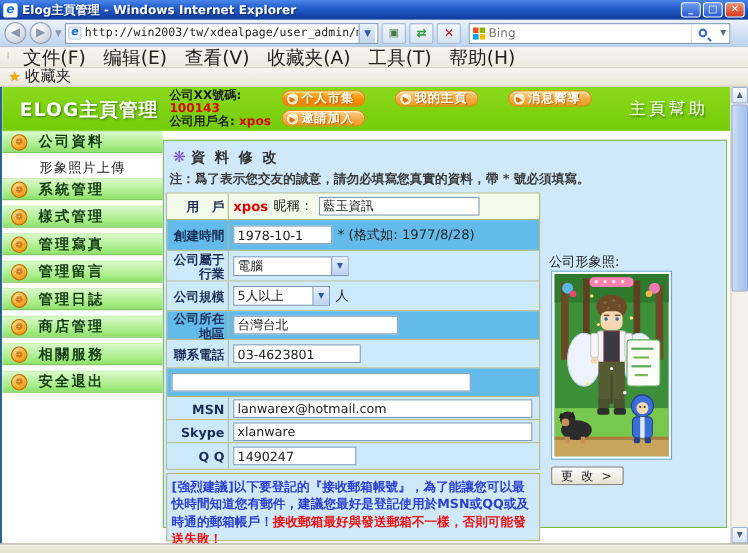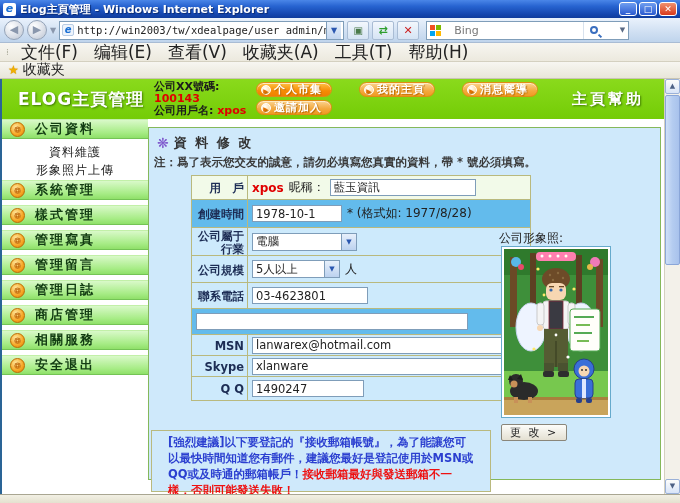--- a/index.html
+++ b/index.html
@@ -34,22 +34,22 @@
   .addr-ie { width:12px; height:12px; background:#eef4fc; border:1px solid #b7cbe4; border-radius:2px;
     color:#1a6fd4; font-weight:bold; font-style:italic; font-size:10px; line-height:10px; text-align:center; margin-right:3px; }
   .addrtext { flex:1; font-size:10.5px; color:#222; white-space:nowrap; overflow:hidden; font-family:"DejaVu Sans Mono",monospace; }
   .addr-drop { width:15px; height:17px; background:linear-gradient(180deg,#e7f0fb,#c3d6ef);
     border-left:1px solid #7f9db9; color:#2b57b0; font-size:8px; line-height:17px; text-align:center; }
   .toolbtn { width:22px; height:19px; background:linear-gradient(180deg,#f2f7fd,#d6e4f4);
     border:1px solid #a9bcd4; border-radius:2px; text-align:center; font-size:11px; line-height:17px; }
   .refresh { color:#2e9e2e; font-weight:bold; }
   .stop { color:#cc2222; font-weight:bold; }
   .compat { color:#4a7a4a; font-size:10px; }
-  .searchbox { margin-left:4px; width:203px; height:19px; background:#fff; border:1px solid #7f9db9;
-    display:flex; align-items:center; padding:0 3px; gap:13px; }
+  .searchbox { margin-left:4px; width:238px; height:19px; background:#fff; border:1px solid #7f9db9;
+    display:flex; align-items:center; padding:0 3px; gap:3px; }
   .msflag { width:11px; height:11px; display:grid; grid-template-columns:5px 5px; grid-template-rows:5px 5px; gap:1px; }
   .msflag i { display:block; }
   .searchtext { flex:1; font-size:11px; color:#777; }
   .magwrap { width:22px; height:17px; display:flex; align-items:center; justify-content:center; border-left:1px solid #d8e2ee; }
   .mag { width:8px; height:8px; border:2px solid #3a6ebf; border-radius:50%; position:relative; }
   .mag::after { content:""; position:absolute; width:4px; height:2px; background:#3a6ebf;
     transform:rotate(45deg); left:6px; top:7px; }
   .magchev { color:#5a6a85; font-size:7px; margin-left:2px; }
 
   
@@ -89,21 +89,21 @@
   .navbtns { position:absolute; left:254px; top:3px; }
   .navbtn-row { display:flex; gap:27px; margin-bottom:3px; }
   .pillbtn { height:15px; border-radius:8px; padding:0 9px 0 4px; display:flex; align-items:center; gap:3px;
     background:linear-gradient(180deg,#fbd490,#f3a93e 60%,#ef9a22); border:1px solid #e08c14;
     box-shadow:inset 0 1px 0 #ffe9c0; color:#fff; font-size:11px; font-weight:bold;
     text-shadow:1px 1px 1px #b86a00; letter-spacing:1px; white-space:nowrap; }
   .pillbtn.hot { background:linear-gradient(180deg,#ffc246,#f68c05 60%,#ef8000); }
   .playicon { width:10px; height:10px; border-radius:50%;
     background:radial-gradient(circle at 35% 30%,#fff,#ffd080); border:1px solid #fff;
     color:#e07000; font-size:6px; line-height:9px; text-align:center; }
-  .helplink { position:absolute; right:20px; top:11px; color:#fff; font-size:15px; font-weight:bold;
+  .helplink { position:absolute; right:20px; top:11px; color:#fff; font-size:15px; font-weight:normal;
     letter-spacing:3px; text-shadow:1px 1px 2px #3f7a00; }
 
   
   .bodyrow { position:absolute; left:0; top:40px; right:0; bottom:0; display:flex; }
   .sidebar { width:146px; background:#fff; padding-top:0; }
   .sideitem { height:20px; margin-bottom:5px; display:flex; align-items:center;
     background:linear-gradient(180deg,#d9f9c9,#a7ec86 70%,#8fe069);
     border-top:1px solid #c2f0a8; border-bottom:1px solid #74c455; }
   .coin { width:15px; height:15px; margin:0 10px 0 8px; border-radius:50%;
     background:radial-gradient(circle at 38% 32%,#ffe9a0,#f6a623 60%,#d87f10); border:1px solid #c06a00;
@@ -115,41 +115,41 @@
   
   .main { flex:1; position:relative; background:#fff; }
   .panel { position:absolute; left:0; top:8px; right:3px; bottom:14px;
     background:#cfe9fb; border:1px solid #85b85a; }
   .ftitle { position:absolute; left:8px; top:6px; font-size:13px; font-weight:bold; color:#333;
     letter-spacing:2px; display:flex; align-items:center; gap:5px; }
   .flowericon { color:#7d55cc; font-size:14px; letter-spacing:0; }
   .fnote { position:absolute; left:5px; top:27px; right:2px; font-size:11.5px; font-weight:bold;
     color:#3a3a3a; white-space:nowrap; overflow:hidden; }
 
-  .ftable { position:absolute; left:2px; top:47px; width:340px; border:1px solid #b9b97e;margin-left:40px; }
+  .ftable { position:absolute; left:2px; top:47px; width:340px; border:1px solid #b9b97e; }
   .frow { display:flex; border-bottom:1px solid #b9b97e; }
   .frow:last-child { border-bottom:none; }
   .flabel { width:56px; padding:2px 3px 0 0; font-size:11.5px; font-weight:bold; color:#1d2d55;
     text-align:right; line-height:13px; border-right:1px solid #b9b97e; flex-shrink:0;
     display:flex; align-items:center; justify-content:flex-end; }
   .fval { flex:1; display:flex; align-items:center; padding-left:4px; gap:5px; font-size:12px; color:#222; }
   .row-pale { background:#f2fae9; }
   .row-dark { background:#63bbec; }
   .row-light { background:#cdeafc; }
   .tinput { height:17px; border:1px solid #7f9db9; background:#fff; font-size:11.5px; padding:0 3px;
     font-family:"DejaVu Sans",sans-serif; color:#222; }
   .redtxt { color:#e00000; font-weight:bold; font-size:12px; }
   .suffix { font-size:12px; color:#222; white-space:nowrap; }
   .xpsel { height:18px; background:#fff; border:1px solid #7f9db9; display:flex; align-items:center; }
   .selval { flex:1; font-size:11.5px; padding:0 3px; color:#222; white-space:nowrap; }
   .selbtn { width:15px; height:16px; background:linear-gradient(180deg,#e7f0fb,#bcd2ef);
     border-left:1px solid #7f9db9; color:#2b57b0; font-size:7px; line-height:16px; text-align:center; }
 
   .noticebox { position:absolute; left:2px; top:302px; width:340px; height:62px;
-    background:#cfe9fb; border:1px solid #b9b97e; padding:3px 16px; font-size:11.5px; font-weight:bold;
+    background:#cfe9fb; border:1px solid #b9b97e; padding:3px 4px; font-size:11.5px; font-weight:bold;
     line-height:16px; }
   .nblue { color:#2b3fd0; }
   .nred { color:#ee1111; }
 
   
   .photolabel { position:absolute; left:350px; top:102px; font-size:12px; color:#222; }
   .photoframe { position:absolute; left:352px; top:118px; width:110px; height:172px;
     background:#fff; border:1px solid #66aacc; padding:2px; }
   .changebtn { position:absolute; left:352px; top:296px; width:66px; height:17px;
     background:linear-gradient(180deg,#fdfdfa,#e4e0d2); border:1px solid #8a867a; border-radius:2px;
@@ -252,21 +252,20 @@
         <div class="helplink">主頁幫助</div>
       </div>
 
       <div class="bodyrow">
 
         <div class="sidebar">
           <div class="sideitem">
             <span class="coin">❁</span>
             <span class="lbl">公司資料</span>
           </div>
-          <div class="subitem">資料維護</div>
           <div class="subitem">形象照片上傳</div>
           <div class="sideitem">
             <span class="coin">❁</span>
             <span class="lbl">系統管理</span>
           </div>
           <div class="sideitem">
             <span class="coin">❁</span>
             <span class="lbl">樣式管理</span>
           </div>
           <div class="sideitem">
@@ -329,20 +328,26 @@
                 </div>
               </div>
               <div class="frow row-light" style="height:27px">
                 <div class="flabel">公司規模</div>
                 <div class="fval">
                   <div class="xpsel" style="width:88px">
                     <span class="selval">5人以上</span>
                     <span class="selbtn">▼</span>
                   </div>
                   <span class="suffix">人</span>
+                </div>
+              </div>
+              <div class="frow row-dark" style="height:26px">
+                <div class="flabel">公司所在地區</div>
+                <div class="fval">
+                  <input class="tinput" style="width: 150px;" value="台灣台北">
                 </div>
               </div>
               <div class="frow row-light" style="height:26px">
                 <div class="flabel">聯系電話</div>
                 <div class="fval">
                   <input class="tinput" style="width: 116px;" value="03-4623801">
                 </div>
               </div>
               <div class="frow row-dark" style="height:26px">
                 <div class="fval">

